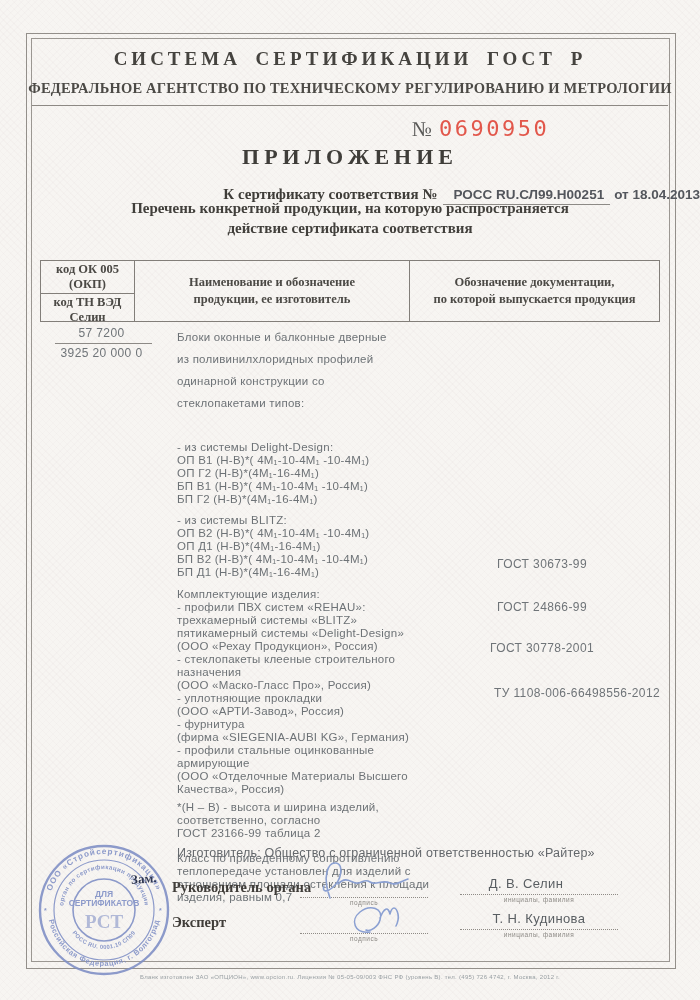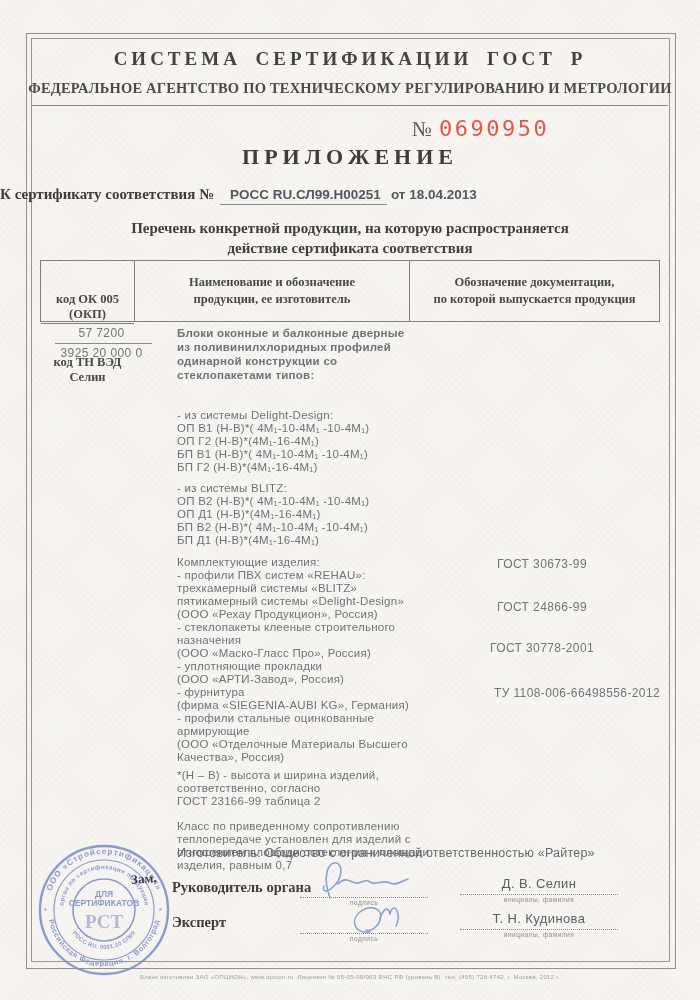--- a/index.html
+++ b/index.html
@@ -26,45 +26,45 @@
     letter-spacing:.2px;color:#4c4a46;transform:scaleY(1.05);}
   
   .blank-no{left:412px;top:116px;display:flex;align-items:baseline;gap:7px;}
   .blank-no .nosign{font-family:"Liberation Serif", serif;font-size:21px;color:#5a5a58;}
   .blank-no .digits{font-family:"DejaVu Sans Mono", monospace;font-size:22px;
     letter-spacing:2.5px;color:#e2574b;}
   .doc-title{left:0;top:144px;width:700px;text-align:center;
     font-family:"Liberation Serif", serif;font-weight:bold;font-size:22px;
     letter-spacing:5px;color:#3f3d39;}
   
-  .cert-line{left:0;top:185px;width:700px;text-align:left;white-space:nowrap;}
+  .cert-line{left:0;top:185px;width:700px;text-align:right;white-space:nowrap;}
   .cert-line .lbl{font-family:"Liberation Serif", serif;font-weight:bold;font-size:15px;color:#3e3c38;}
   .cert-line .val{font-family:"Liberation Sans", sans-serif;font-weight:bold;font-size:13.5px;
     color:#53565c;border-bottom:1px solid #8d8a86;padding:0 6px 2px 10px;margin-left:6px;}
   .cert-line .date{font-family:"Liberation Sans", sans-serif;font-weight:bold;font-size:13.5px;color:#53565c;margin-left:4px;}
-  .subheading{left:0;top:218px;width:700px;text-align:center;white-space:pre-line;
+  .subheading{left:0;top:198px;width:700px;text-align:center;white-space:pre-line;
     font-family:"Liberation Serif", serif;font-weight:bold;font-size:15px;line-height:20px;color:#413f3b;}
   
   .thead{left:40px;top:260px;width:618px;height:60px;border:1px solid #827e79;display:flex;
     font-family:"Liberation Serif", serif;font-weight:bold;font-size:12.5px;color:#4b4945;}
   .thead .c1{width:93px;border-right:1px solid #827e79;display:flex;flex-direction:column;}
-  .thead .c1 > div{flex:1;display:flex;align-items:center;justify-content:center;text-align:center;padding:1px 3px;margin-top:30px;}
+  .thead .c1 > div{flex:1;display:flex;align-items:center;justify-content:center;text-align:center;padding:1px 3px;}
   .thead .c1 > div:first-child{border-bottom:1px solid #827e79;}
   .thead .c2{width:274px;border-right:1px solid #827e79;display:flex;align-items:center;justify-content:center;
     text-align:center;white-space:pre-line;line-height:17px;}
   .thead .c3{flex:1;display:flex;align-items:center;justify-content:center;text-align:center;
     white-space:pre-line;line-height:17px;}
   
   .code-okp{left:40px;top:326px;width:123px;text-align:center;font-size:12px;letter-spacing:.4px;color:#6f7478;}
   .code-rule{left:55px;top:343px;width:97px;border-top:1px solid #8d8a86;}
   .code-tnved{left:40px;top:346px;width:123px;text-align:center;font-size:12px;letter-spacing:.4px;color:#6f7478;}
   
   .product-col{left:177px;top:326px;width:256px;font-size:11.5px;letter-spacing:.25px;color:#6d7276;}
   .pblock{white-space:pre-line;line-height:13px;margin:0 0 8px 0;}
-  .pblock.b1{line-height:14px;margin-bottom:5px;font-weight:bold;}
+  .pblock.b1{line-height:22px;margin-bottom:5px;}
   .pblock.b2{margin-bottom:8px;margin-top:27px;}
   .pblock.b3{margin-bottom:9px;}
   .pblock.b4{margin-bottom:5px;}
   .pblock.b5{margin-bottom:12px;}
   
   .doc{width:250px;text-align:center;font-size:12px;letter-spacing:.4px;color:#6f7478;}
   .doc1{left:417px;top:330px;}
   .doc2{left:417px;top:557px;}
   .doc3{left:417px;top:600px;}
   .doc4{left:417px;top:641px;}
@@ -75,21 +75,21 @@
   .zam{left:131px;top:871px;font-family:"Liberation Serif", serif;font-weight:bold;font-size:13px;
     color:#2f3752;transform:rotate(-4deg);}
   .role1{left:172px;top:879px;}
   .role2{left:172px;top:914px;}
   .role{font-family:"Liberation Serif", serif;font-weight:bold;font-size:14.5px;color:#403d39;}
   .sig-line{width:128px;border-top:1px dotted #8f8b86;text-align:center;}
   .sig-caption{font-size:6.5px;letter-spacing:.5px;color:#8d8a86;margin-top:1px;}
   .sl1{left:300px;top:897px;}
   .sl2{left:300px;top:933px;}
   .name{width:158px;text-align:center;font-size:13px;letter-spacing:.4px;color:#595e62;}
-  .n1{left:460px;top:876px;}
+  .n1{left:447px;top:876px;}
   .n2{left:460px;top:911px;}
   .name-line{width:158px;border-top:1px dotted #8f8b86;text-align:center;}
   .nl1{left:460px;top:894px;}
   .nl2{left:460px;top:929px;}
   .sig-svg{pointer-events:none;}
   .s1{left:302px;top:858px;}
   .s2{left:340px;top:898px;}
   
   .stamp{left:34px;top:841px;width:140px;height:138px;opacity:.88;}
   

